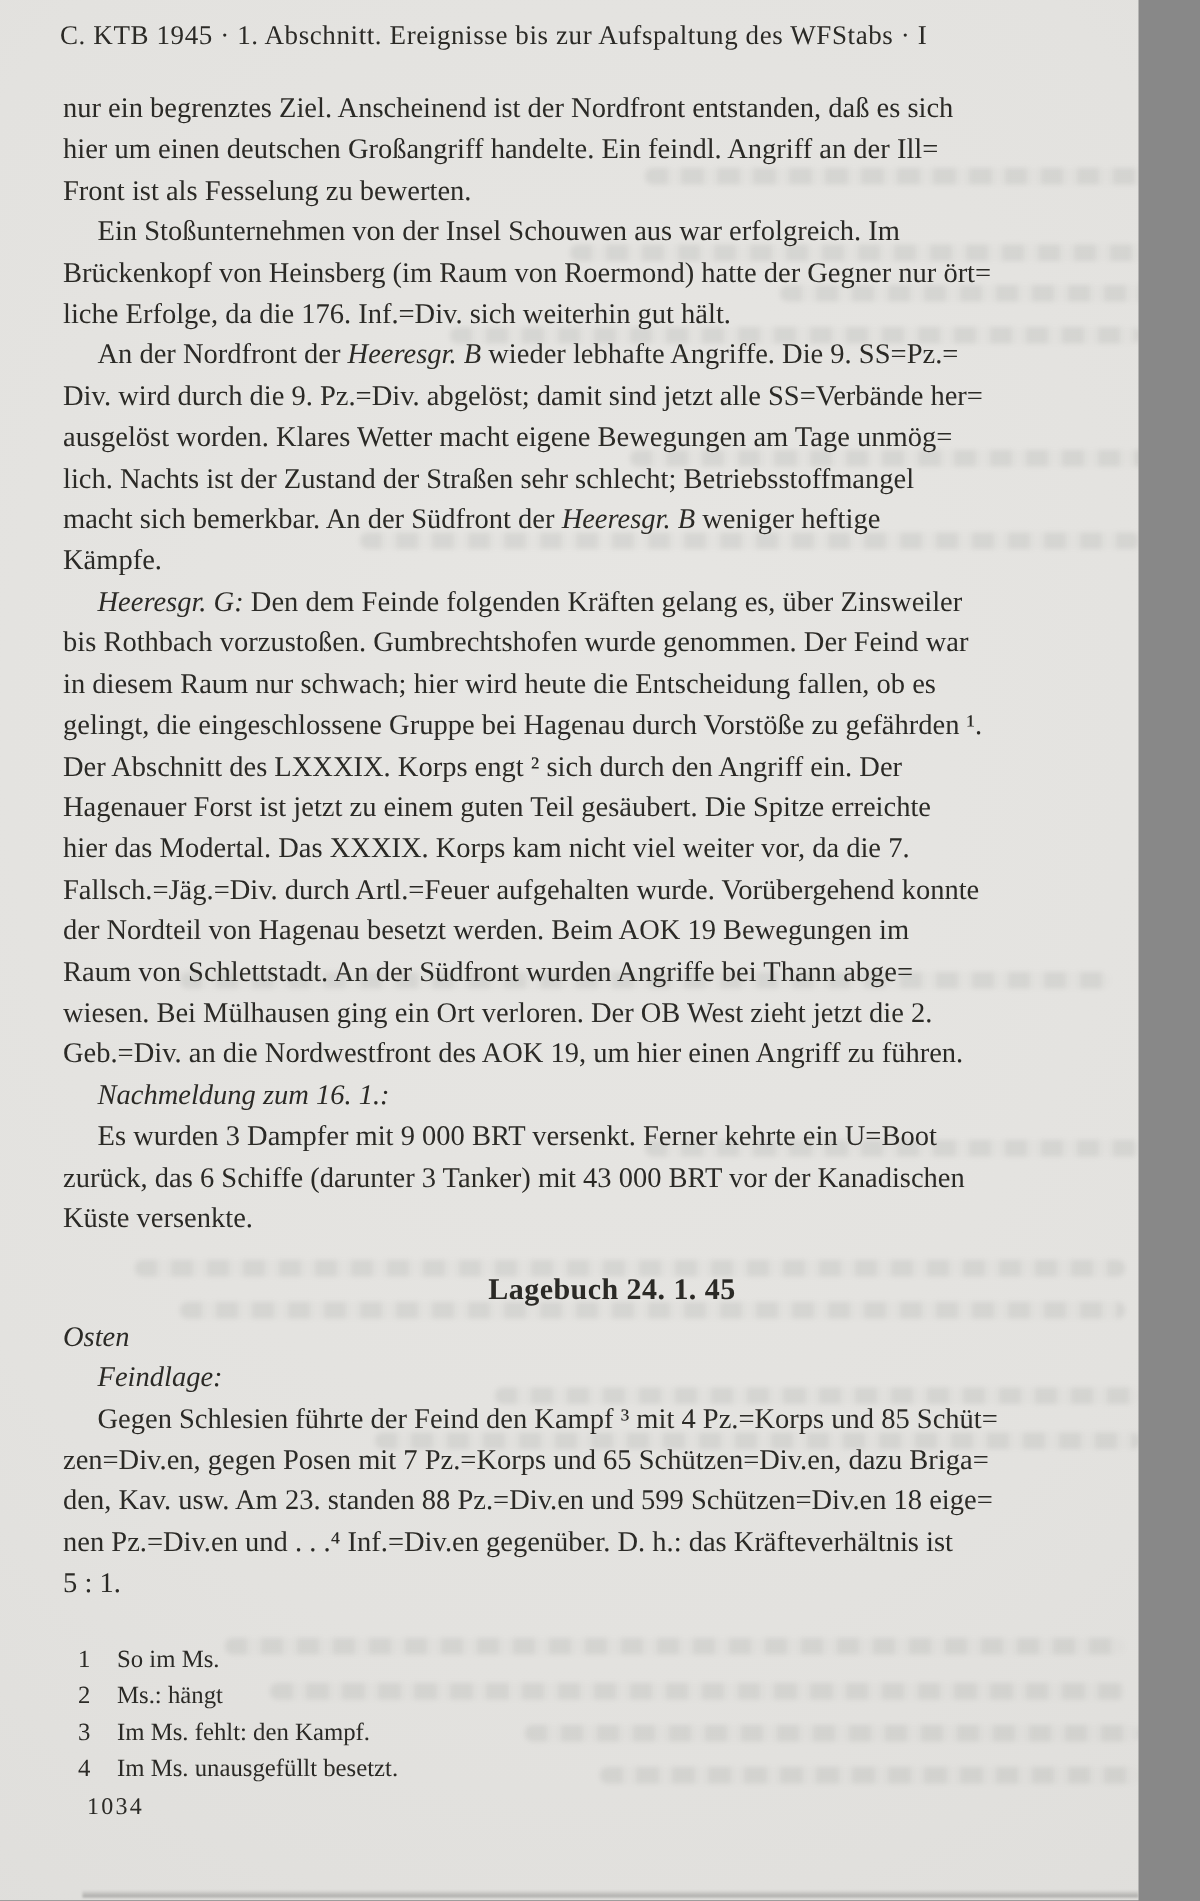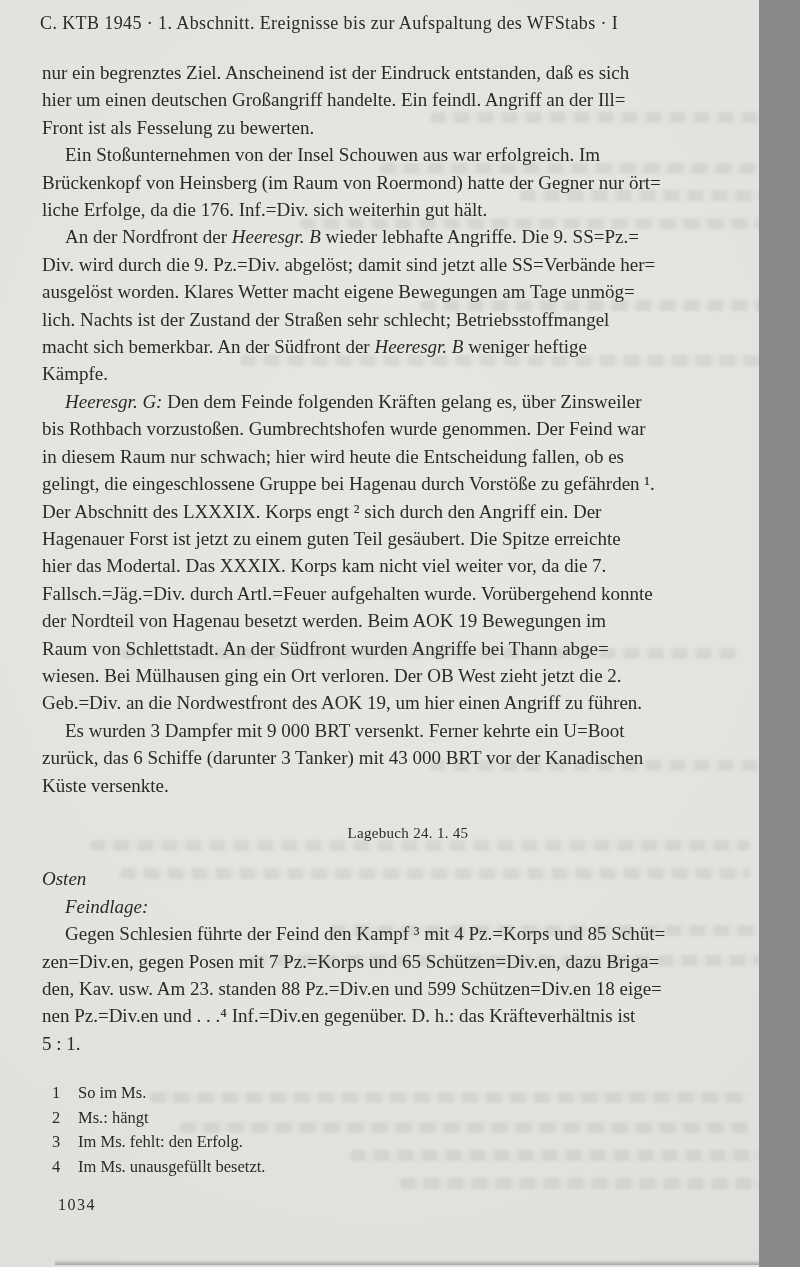--- a/index.html
+++ b/index.html
@@ -35,24 +35,24 @@
     line-height: 27.4px;
   }
   .para {
     margin: 0;
     white-space: pre-line;
     text-align: left;
   }
   .para.indent { text-indent: 23px; }
   .it { font-style: italic; }
   .lagebuch {
-    margin: 21px 0 18px 0;
+    margin: 21px 0 3px 0;
     text-align: center;
-    font-size: 15px;
-    font-weight: normal;
+    font-size: 20px;
+    font-weight: bold;
     line-height: 27.4px;
     letter-spacing: 0.3px;
   }
   .footnotes {
     margin-top: 24px;
     font-size: 16.5px;
     line-height: 24.5px;
   }
   .footnote { display: flex; }
   .fn-num {
@@ -125,21 +125,21 @@
   <div class="smudge s10"></div>
   <div class="smudge s11"></div>
   <div class="smudge s12"></div>
   <div class="smudge s13"></div>
   <div class="smudge s14"></div>
   <div class="smudge s15"></div>
   <div class="smudge s16"></div>
 
   <div class="text-block">
 
-    <p class="para">nur ein begrenztes Ziel. Anscheinend ist der Eindruck entstanden, daß es sich
+    <p class="para">nur ein begrenztes Ziel. Anscheinend ist der Nordfront entstanden, daß es sich
 hier um einen deutschen Großangriff handelte. Ein feindl. Angriff an der Ill=
 Front ist als Fesselung zu bewerten.</p>
 
     <p class="para indent">Ein Stoßunternehmen von der Insel Schouwen aus war erfolgreich. Im
 Brückenkopf von Heinsberg (im Raum von Roermond) hatte der Gegner nur ört=
 liche Erfolge, da die 176. Inf.=Div. sich weiterhin gut hält.</p>
 
     <p class="para indent"><span>An der Nordfront der </span><span class="it">Heeresgr. B</span><span> wieder lebhafte Angriffe. Die 9. SS=Pz.=
 Div. wird durch die 9. Pz.=Div. abgelöst; damit sind jetzt alle SS=Verbände her=
 ausgelöst worden. Klares Wetter macht eigene Bewegungen am Tage unmög=
@@ -154,20 +154,21 @@
 Der Abschnitt des LXXXIX. Korps engt ² sich durch den Angriff ein. Der
 Hagenauer Forst ist jetzt zu einem guten Teil gesäubert. Die Spitze erreichte
 hier das Modertal. Das XXXIX. Korps kam nicht viel weiter vor, da die 7.
 Fallsch.=Jäg.=Div. durch Artl.=Feuer aufgehalten wurde. Vorübergehend konnte
 der Nordteil von Hagenau besetzt werden. Beim AOK 19 Bewegungen im
 Raum von Schlettstadt. An der Südfront wurden Angriffe bei Thann abge=
 wiesen. Bei Mülhausen ging ein Ort verloren. Der OB West zieht jetzt die 2.
 Geb.=Div. an die Nordwestfront des AOK 19, um hier einen Angriff zu führen.</span></p>
 
 
+    <p class="para indent it">Nachmeldung zum 16. 1.:</p>
 
     <p class="para indent">Es wurden 3 Dampfer mit 9 000 BRT versenkt. Ferner kehrte ein U=Boot
 zurück, das 6 Schiffe (darunter 3 Tanker) mit 43 000 BRT vor der Kanadischen
 Küste versenkte.</p>
 
     <h2 class="lagebuch">Lagebuch 24. 1. 45</h2>
 
     <p class="para it">Osten</p>
 
     <p class="para indent it">Feindlage:</p>
@@ -182,21 +183,21 @@
       <div class="footnote">
           <span class="fn-num">1</span>
           <span class="fn-text">So im Ms.</span>
         </div>
       <div class="footnote">
           <span class="fn-num">2</span>
           <span class="fn-text">Ms.: hängt</span>
         </div>
       <div class="footnote">
           <span class="fn-num">3</span>
-          <span class="fn-text">Im Ms. fehlt: den Erfolg.</span>
+          <span class="fn-text">Im Ms. fehlt: den Kampf.</span>
         </div>
       <div class="footnote">
           <span class="fn-num">4</span>
           <span class="fn-text">Im Ms. unausgefüllt besetzt.</span>
         </div>
     </div>
 
   </div>
 
   <div class="page-number">1034</div>

